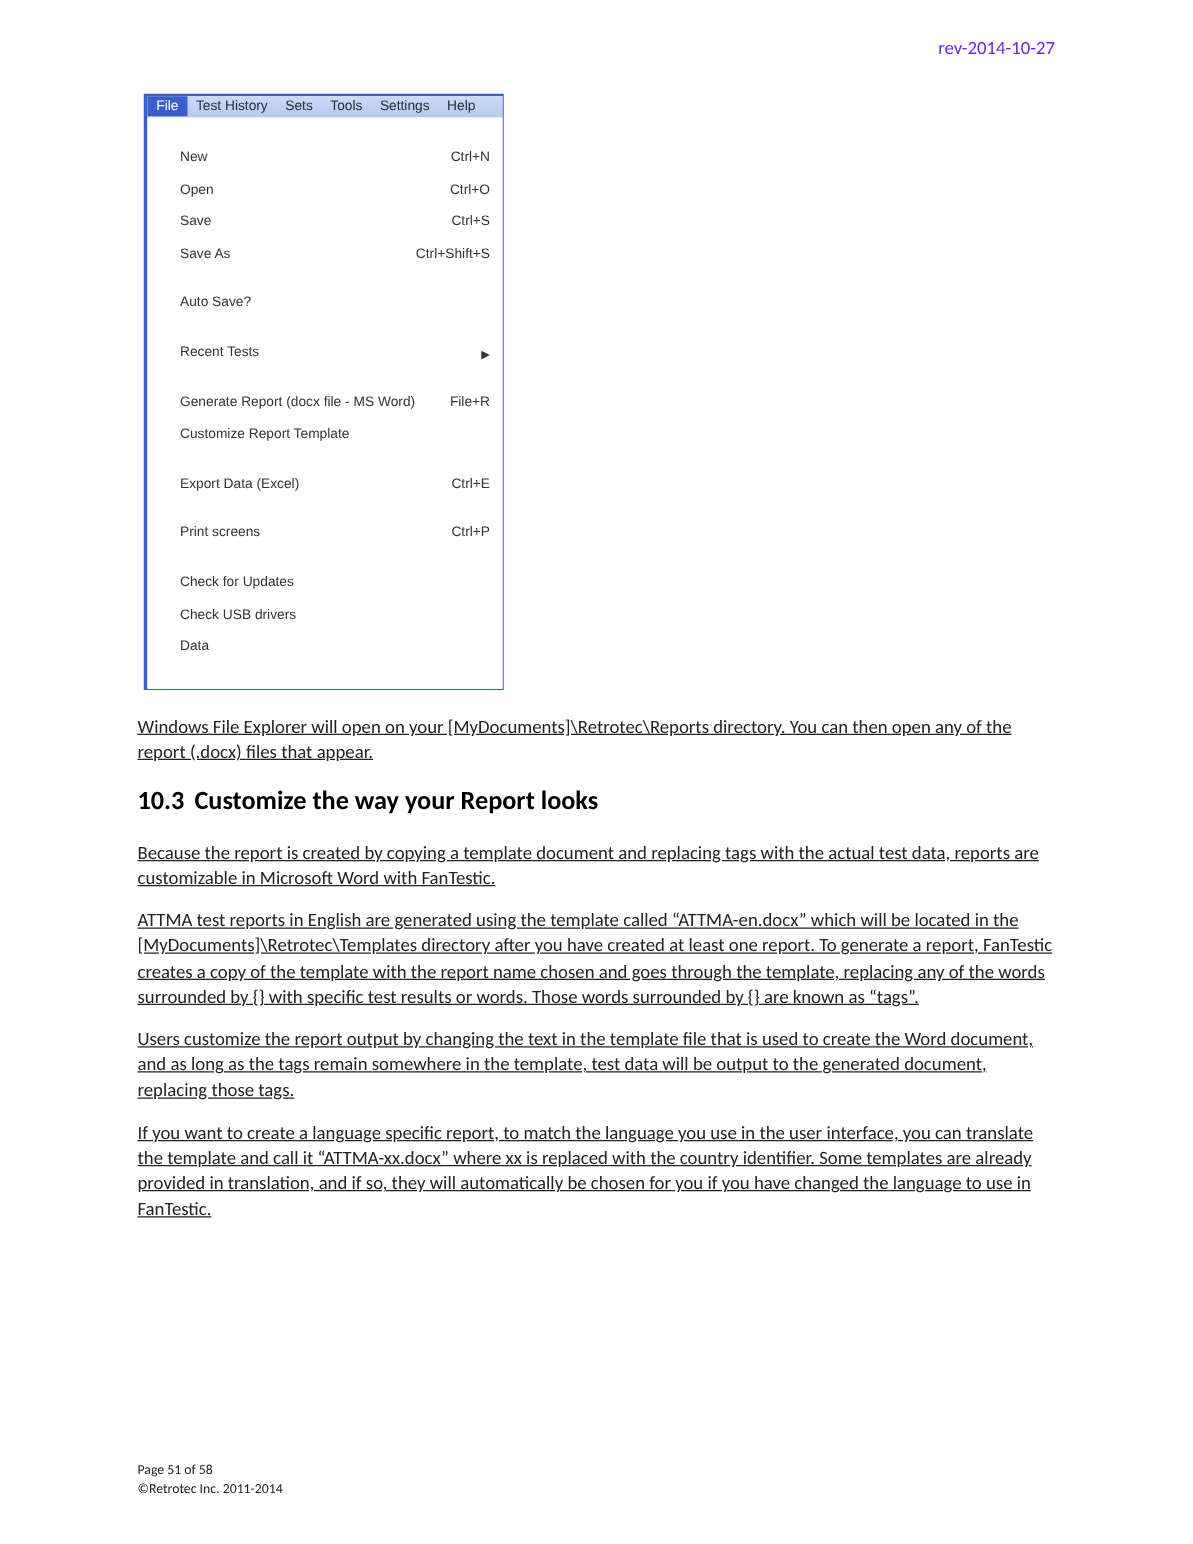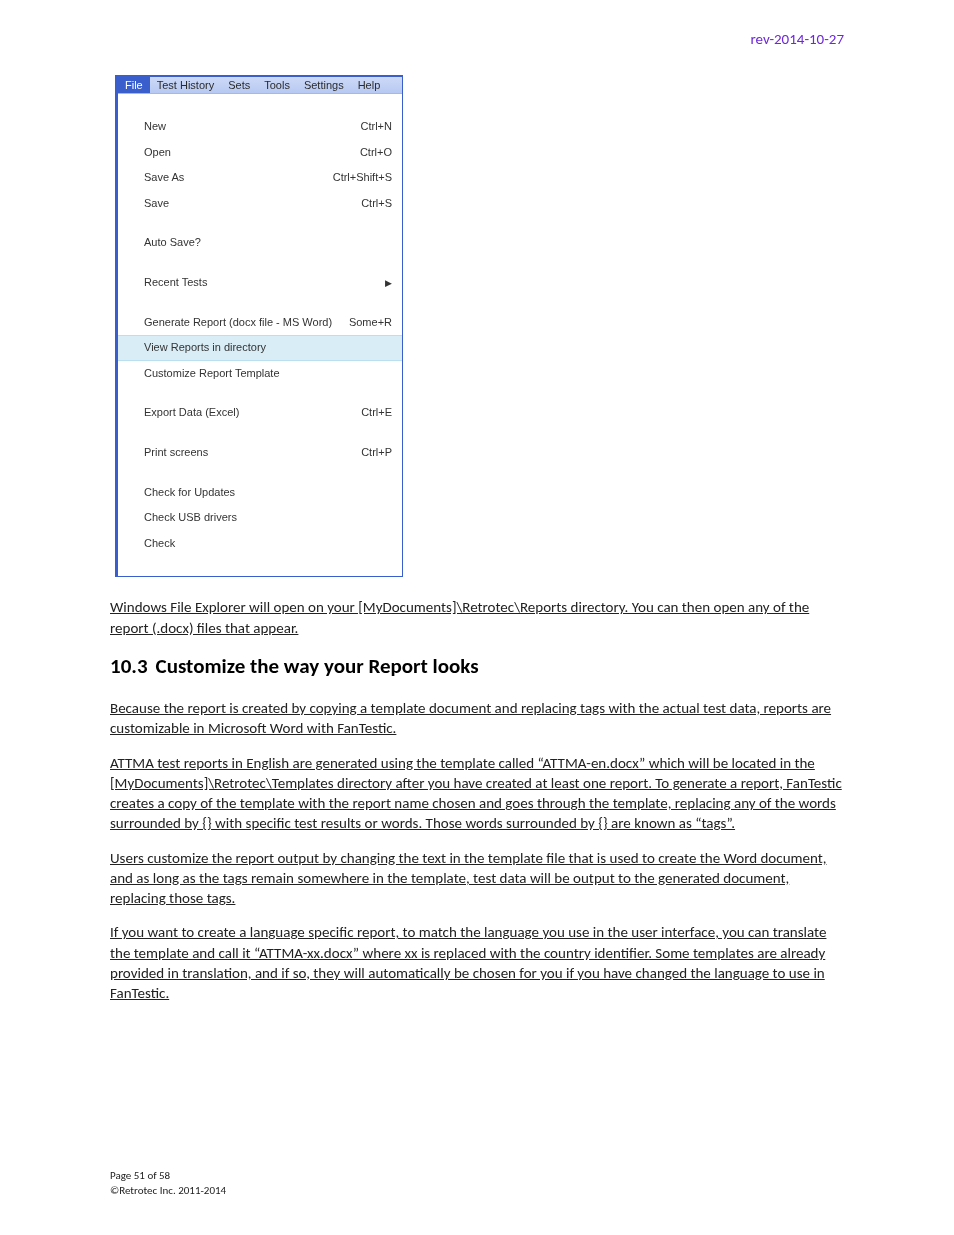--- a/index.html
+++ b/index.html
@@ -117,43 +117,40 @@
     <div class="dropdown" id="dropdown">
         <div class="menu-row">
           <span class="menu-label">New</span>
           <span class="menu-short">Ctrl+N</span>
         </div>
         <div class="menu-row">
           <span class="menu-label">Open</span>
           <span class="menu-short">Ctrl+O</span>
         </div>
         <div class="menu-row">
+          <span class="menu-label">Save</span>
+          <span class="menu-short">Ctrl+S</span>
+        </div>
+        <div class="menu-row">
           <span class="menu-label">Save As</span>
           <span class="menu-short">Ctrl+Shift+S</span>
-        </div>
-        <div class="menu-row">
-          <span class="menu-label">Save</span>
-          <span class="menu-short">Ctrl+S</span>
         </div>
         <div class="menu-gap"></div>
         <div class="menu-row">
           <span class="menu-label">Auto Save?</span>
         </div>
         <div class="menu-gap"></div>
         <div class="menu-row">
           <span class="menu-label">Recent Tests</span>
           <span class="submenu-arrow">▶</span>
         </div>
         <div class="menu-gap"></div>
         <div class="menu-row">
           <span class="menu-label">Generate Report (docx file - MS Word)</span>
-          <span class="menu-short">Some+R</span>
-        </div>
-        <div class="menu-row highlighted">
-          <span class="menu-label">View Reports in directory</span>
+          <span class="menu-short">File+R</span>
         </div>
         <div class="menu-row">
           <span class="menu-label">Customize Report Template</span>
         </div>
         <div class="menu-gap"></div>
         <div class="menu-row">
           <span class="menu-label">Export Data (Excel)</span>
           <span class="menu-short">Ctrl+E</span>
         </div>
         <div class="menu-gap"></div>
@@ -162,21 +159,21 @@
           <span class="menu-short">Ctrl+P</span>
         </div>
         <div class="menu-gap"></div>
         <div class="menu-row">
           <span class="menu-label">Check for Updates</span>
         </div>
         <div class="menu-row">
           <span class="menu-label">Check USB drivers</span>
         </div>
         <div class="menu-row">
-          <span class="menu-label">Check</span>
+          <span class="menu-label">Data</span>
         </div>
       </div>
   </div>
 
   <div class="body-text">
     <p>Windows File Explorer will open on your [MyDocuments]\Retrotec\Reports directory.  You can then open any of the report (.docx) files that appear.</p>
 
     <h2 class="section-heading">
       <span class="section-num">10.3</span><span>Customize the way your Report looks</span>
     </h2>

